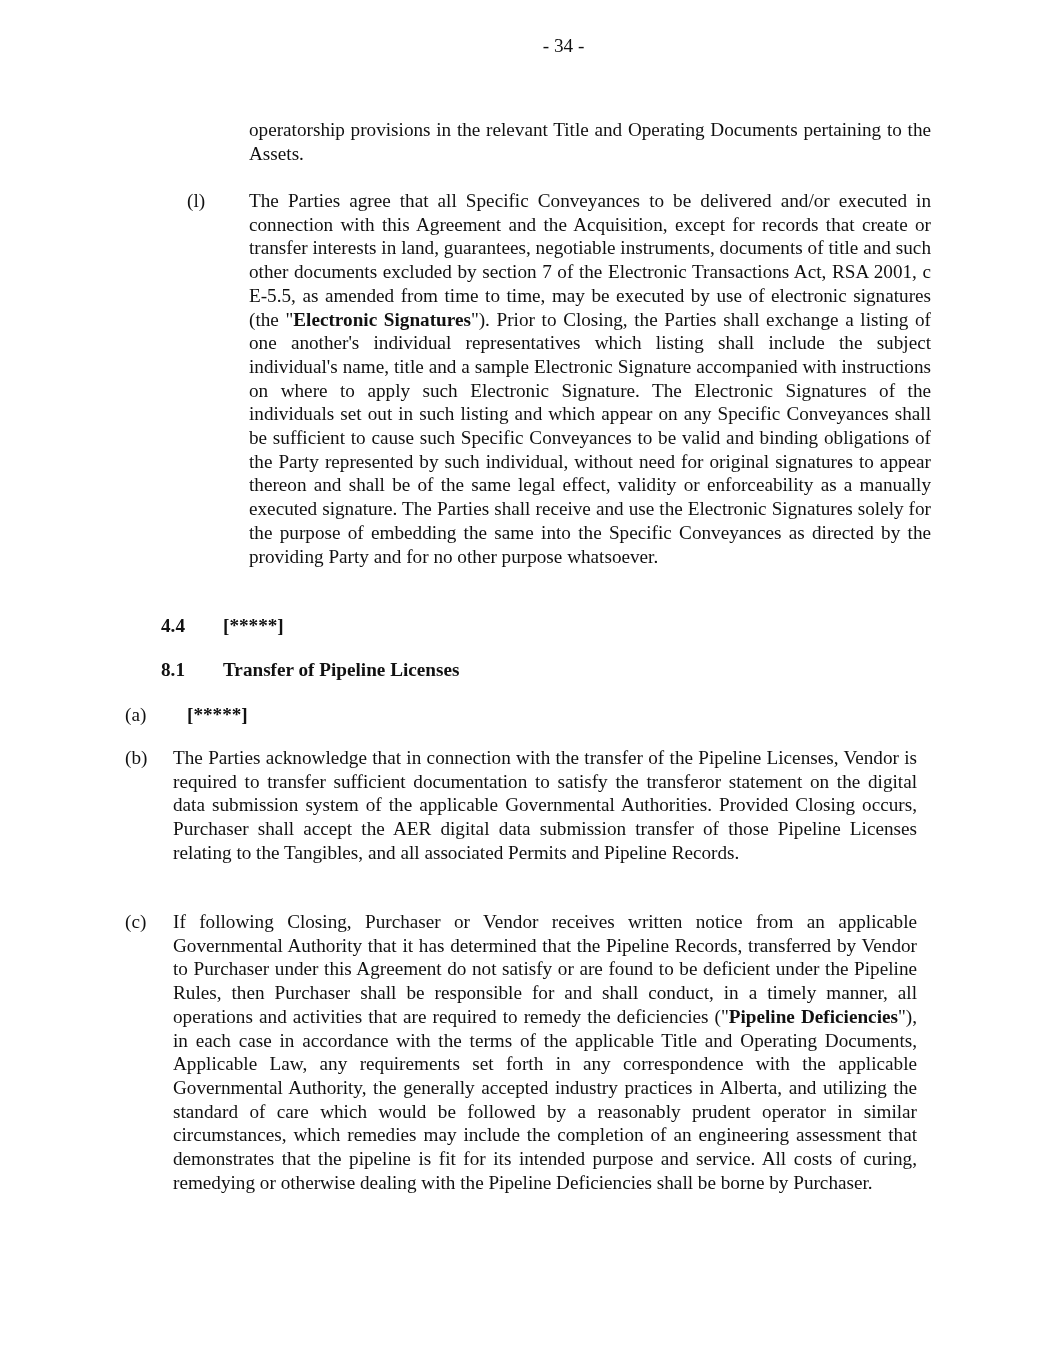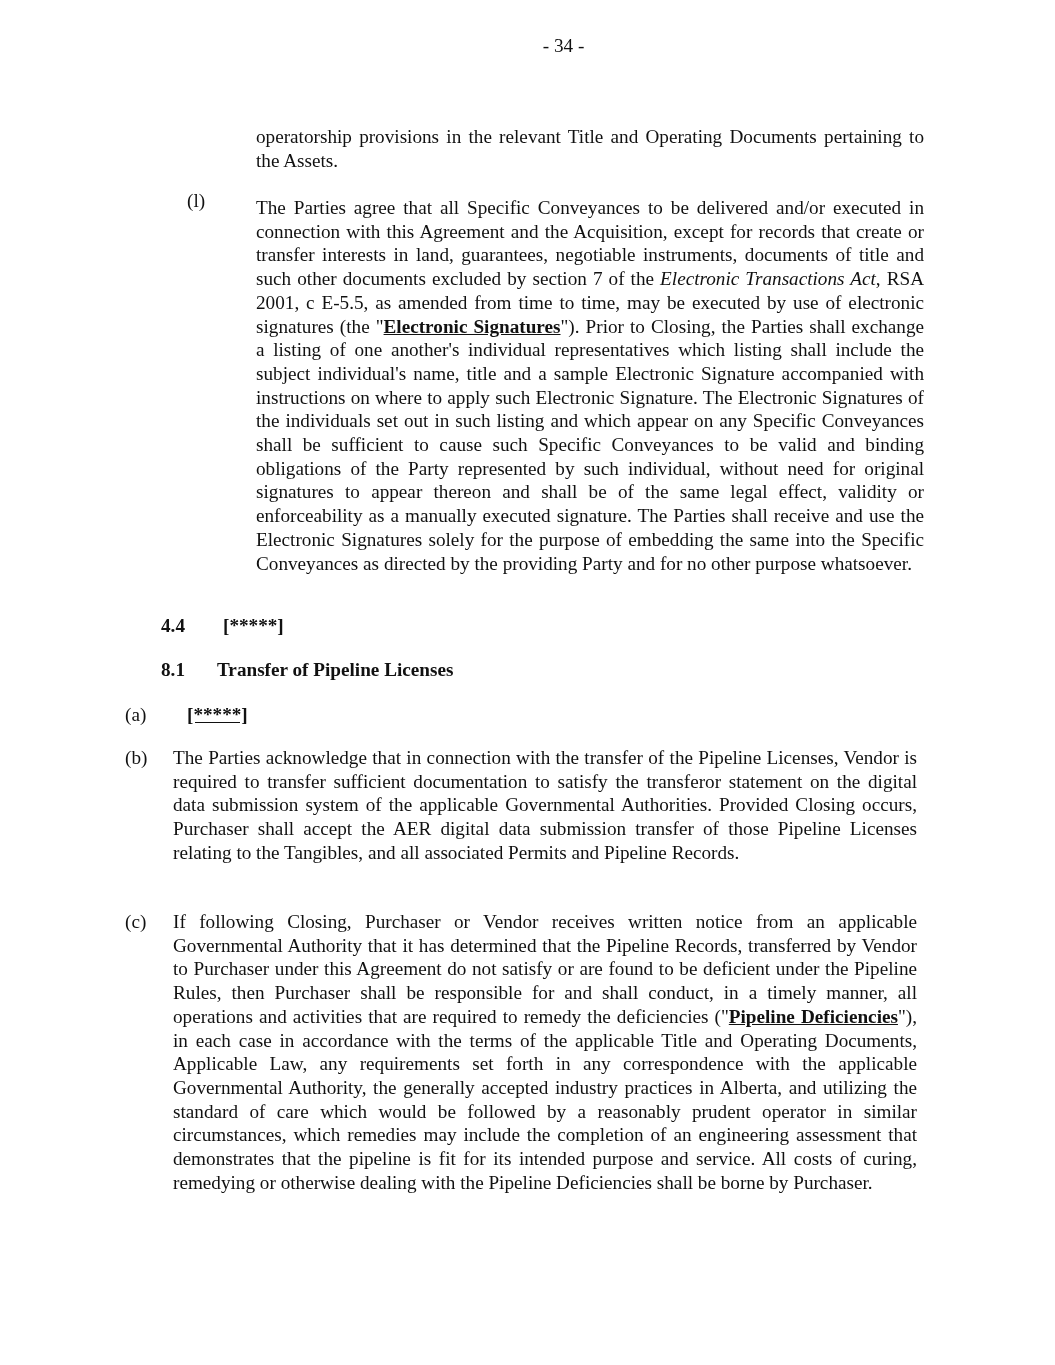--- a/index.html
+++ b/index.html
@@ -3,24 +3,24 @@
 <meta charset="utf-8">
 <style>
   html, body { margin: 0; padding: 0; background: #ffffff; }
   body {
     width: 1055px; height: 1365px; position: relative; overflow: hidden;
     font-family: "Liberation Serif", serif; color: #111111;
     font-size: 19.2px; line-height: 23.7px;
   }
   .page-num { position: absolute; top: 34px; left: 0; width: 1055px; text-align: center; padding-left: 36px; }
   .block { position: absolute; left: 249px; width: 682px; text-align: justify; }
-  .block p { margin: 7px; }
+  .block p { margin: 0; }
   .label { position: absolute; }
-  .bold { font-weight: bold; text-decoration: underline; }
-  .ital { font-style: italic; }
+  .bold { font-weight: bold; }
+  .ital { }
   .heading { position: absolute; font-weight: bold; margin-left: 36px; }
   .full { position: absolute; left: 173px; width: 744px; text-align: justify; }
   .full p { margin: 0; }
 </style>
 </head>
 <body>
 
 <div class="page-num">- 34 -</div>
 
 <div class="block" style="top:118px;">
@@ -29,21 +29,21 @@
 
 <div class="label" style="left:187px; top:189px;">(l)</div>
 <div class="block" style="top:189px;">
   <p><span>The Parties agree that all Specific Conveyances to be delivered and/or executed in connection with this Agreement and the Acquisition, except for records that create or transfer interests in land, guarantees, negotiable instruments, documents of title and such other documents excluded by section 7 of the </span><span class="ital">Electronic Transactions Act</span><span>, RSA 2001, c E-5.5, as amended from time to time, may be executed by use of electronic signatures (the "</span><span class="bold">Electronic Signatures</span><span>"). Prior to Closing, the Parties shall exchange a listing of one another's individual representatives which listing shall include the subject individual's name, title and a sample Electronic Signature accompanied with instructions on where to apply such Electronic Signature. The Electronic Signatures of the individuals set out in such listing and which appear on any Specific Conveyances shall be sufficient to cause such Specific Conveyances to be valid and binding obligations of the Party represented by such individual, without need for original signatures to appear thereon and shall be of the same legal effect, validity or enforceability as a manually executed signature. The Parties shall receive and use the Electronic Signatures solely for the purpose of embedding the same into the Specific Conveyances as directed by the providing Party and for no other purpose whatsoever.</span></p>
 </div>
 
 <div class="heading" style="left:125px; top:614px;">4.4</div>
 <div class="heading" style="left:187px; top:614px;">[*****]</div>
 
 <div class="heading" style="left:125px; top:658px;">8.1</div>
-<div class="heading" style="left:181px; top:658px;text-align:center;">Transfer of Pipeline Licenses</div>
+<div class="heading" style="left:187px; top:658px;text-align:center;">Transfer of Pipeline Licenses</div>
 
 <div class="label" style="left:125px; top:703px;">(a)</div>
 <div class="label bold" style="left:187px; top:703px;">[*****]</div>
 
 <div class="label" style="left:125px; top:746px;">(b)</div>
 <div class="full" style="top:746px;">
   <p>The Parties acknowledge that in connection with the transfer of the Pipeline Licenses, Vendor is required to transfer sufficient documentation to satisfy the transferor statement on the digital data submission system of the applicable Governmental Authorities. Provided Closing occurs, Purchaser shall accept the AER digital data submission transfer of those Pipeline Licenses relating to the Tangibles, and all associated Permits and Pipeline Records.</p>
 </div>
 
 <div class="label" style="left:125px; top:910px;">(c)</div>

